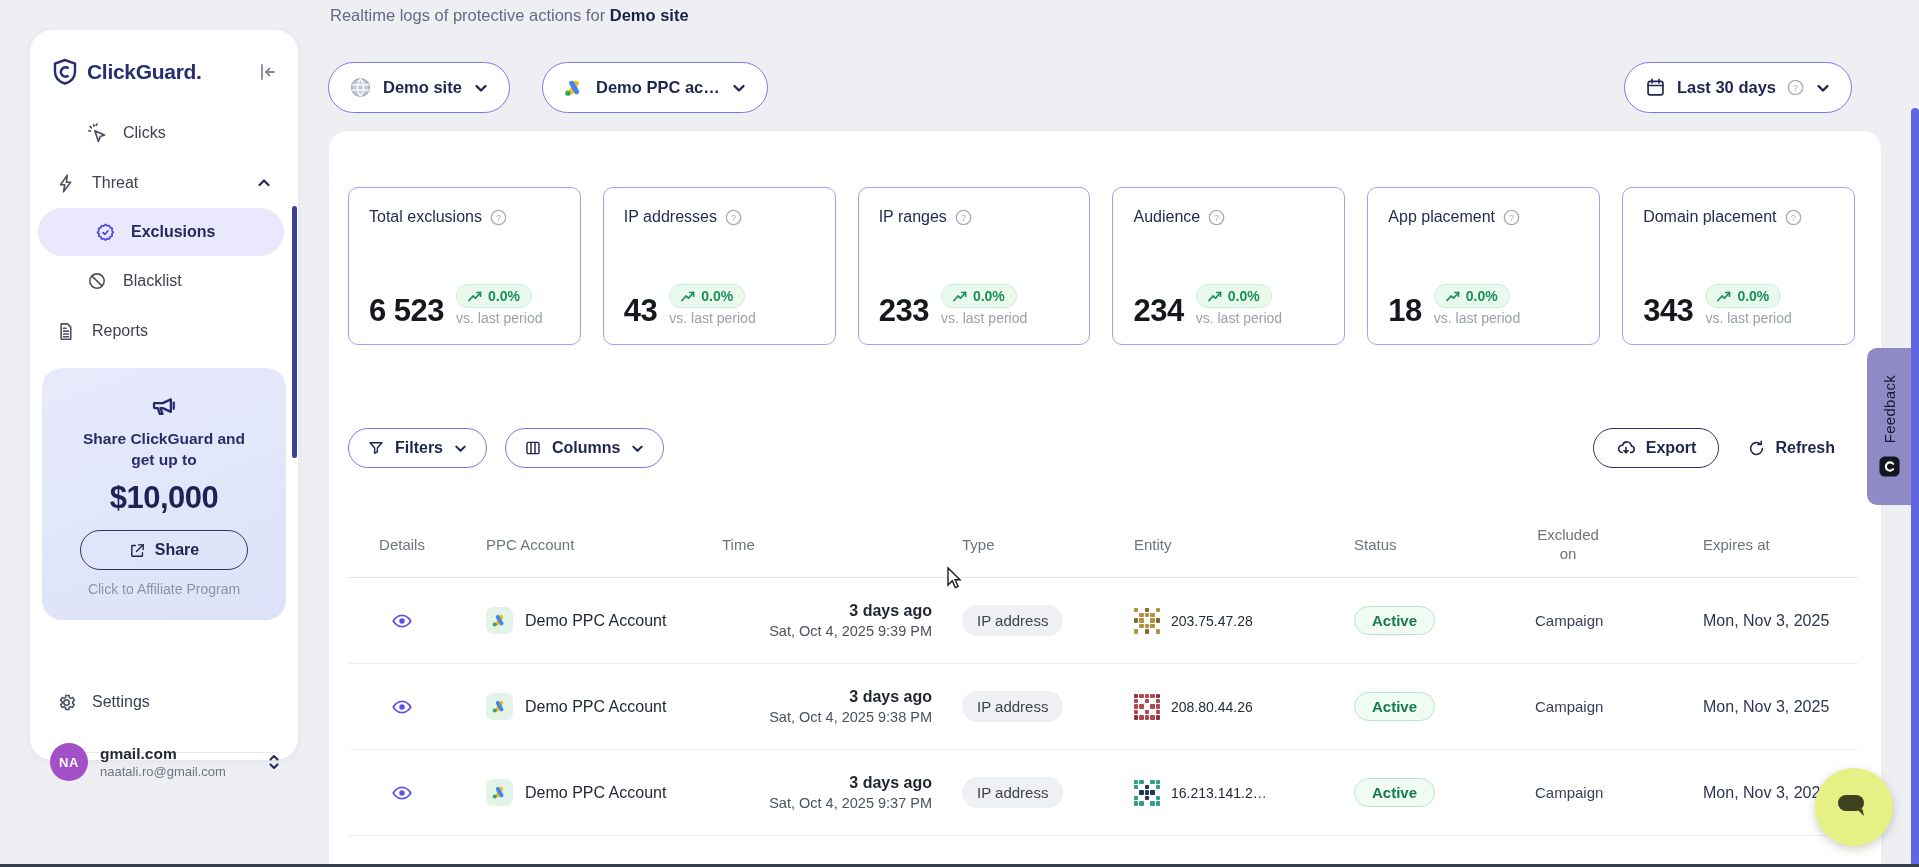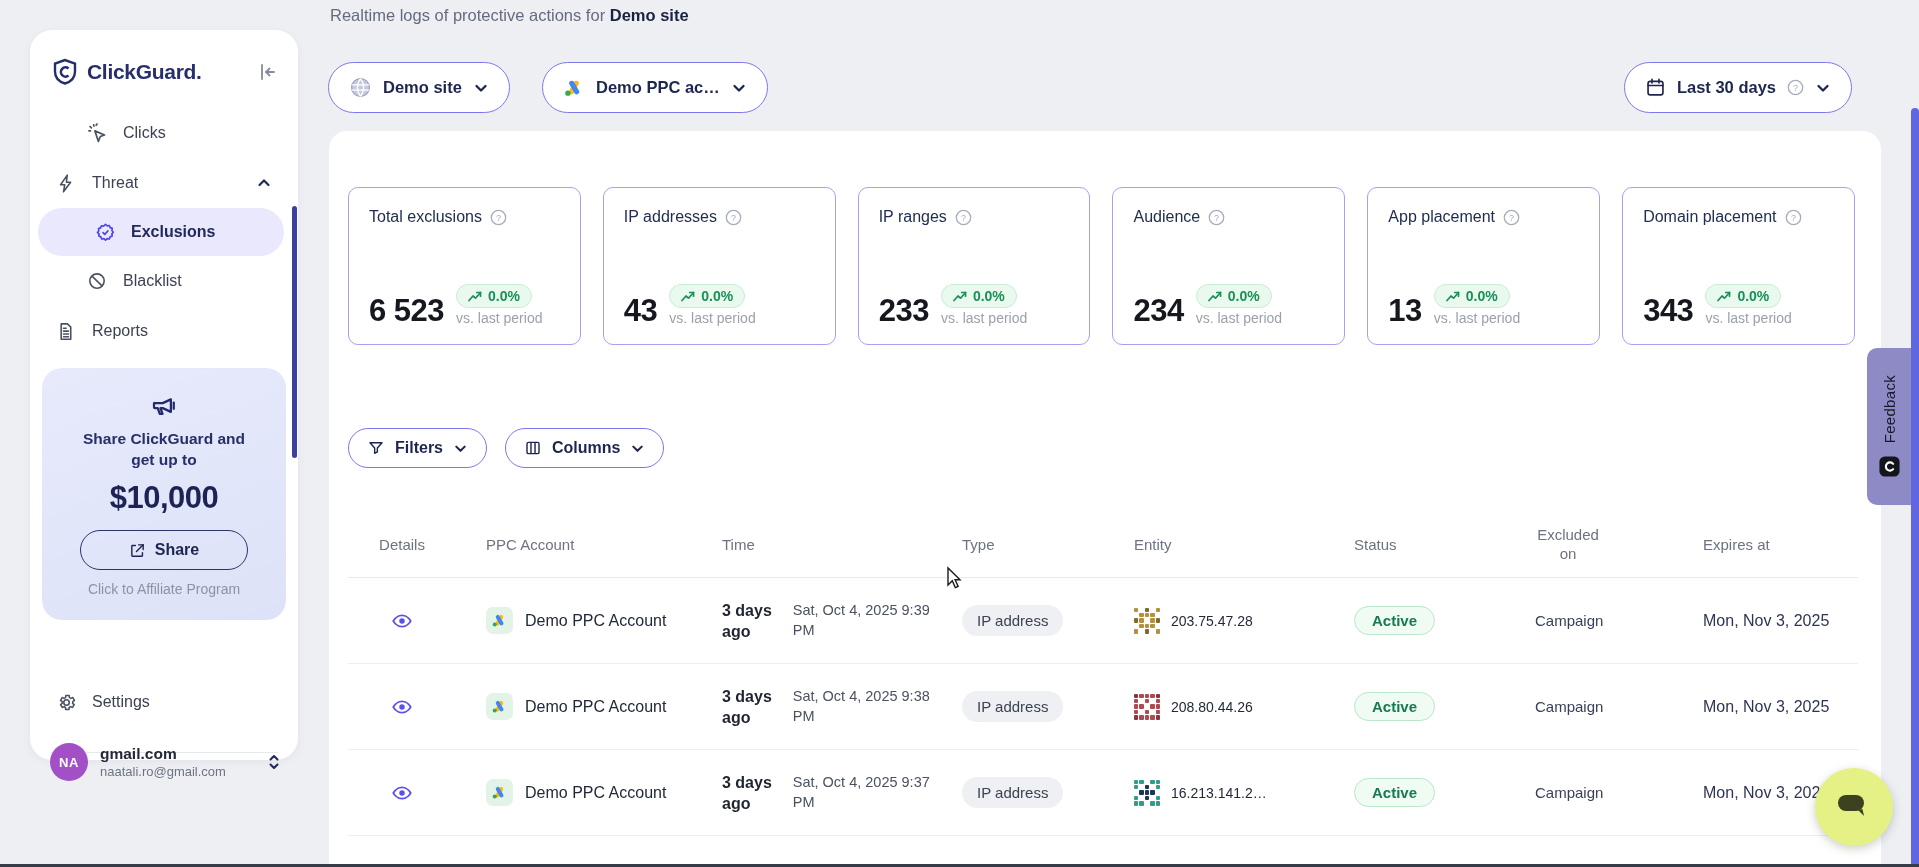--- a/index.html
+++ b/index.html
@@ -89,21 +89,21 @@
   .trow{height:85px;border-bottom:1px solid #eceef1;}
   .cell{display:flex;align-items:center;min-width:0;}
   .c1{justify-content:center;}
   .c2,.c3,.c4,.c5,.c6{padding-left:30px;}
   .c7{justify-content:flex-start;text-align:center;}
   .c8{padding-left:15px;}
   .hdr-wrap{display:inline-block;width:66px;text-align:center;line-height:19px;}
   .eye{cursor:pointer;}
   .ads-badge{flex:none;width:27px;height:27px;border-radius:7px;background:#e3f3e8;display:flex;align-items:center;justify-content:center;margin-right:12px;}
   .acct{font-size:16px;color:#222939;white-space:nowrap;}
-  .timecell{flex-direction:row;align-items:flex-start;justify-content:center;}
+  .timecell{flex-direction:column;align-items:flex-end;justify-content:center;}
   .t1{font-size:16px;font-weight:600;color:#1f2430;line-height:21px;}
   .t2{font-size:14.5px;color:#4a5160;line-height:20px;}
   .type-chip{background:#eef0f3;border-radius:999px;padding:7px 15px;font-size:15px;color:#3c4350;}
   .identicon{width:26px;height:26px;display:grid;grid-template-columns:repeat(5,1fr);grid-auto-rows:1fr;gap:1px;flex:none;margin-right:11px;}
   .identicon i{display:block;border-radius:1px;}
   .entity{font-size:14px;color:#232a39;white-space:nowrap;}
   .status-pill{background:#f0fbf4;border:1px solid #b9e7c9;border-radius:999px;padding:5px 17px;font-size:15px;font-weight:700;color:#177b4d;}
   .excluded{font-size:15px;color:#39415a;}
   .expires{font-size:16px;color:#2d3552;white-space:nowrap;}
 
@@ -407,21 +407,21 @@
       <div class="stat-head">
         <span class="stat-label">App placement</span>
         <span class="help-icon">
             <svg width="17" height="17" viewBox="0 0 18 18">
               <circle cx="9" cy="9" r="7.6" fill="none" stroke="#a7adbb" stroke-width="1.4"></circle>
               <text x="9" y="12.4" text-anchor="middle" font-size="9.5" fill="#a7adbb" font-family="Liberation Sans, sans-serif">?</text>
             </svg>
           </span>
       </div>
       <div class="stat-body">
-        <span class="stat-value">13</span>
+        <span class="stat-value">18</span>
         <span class="stat-trend">
           <span class="trend-pill">
             <svg width="14" height="11" viewBox="0 0 14 11" fill="none" stroke="#1a8f56" stroke-width="1.7" stroke-linecap="round" stroke-linejoin="round">
                 <path d="M1 9.5 5 5l2.5 2.2L12.5 1.5"></path>
                 <path d="M8.8 1.5h3.7v3.7"></path>
               </svg>
             <span>0.0%</span>
           </span>
           <span class="trend-caption">vs. last period</span>
         </span>
@@ -477,20 +477,41 @@
       </span>
       <span>Columns</span>
       <span>
         <svg width="15" height="15" viewBox="0 0 16 16" fill="none" stroke="#1d2650" stroke-width="2.2" stroke-linecap="round" stroke-linejoin="round">
             <path d="M3.5 6 8 10.5 12.5 6"></path>
           </svg>
       </span>
     </button>
   </div>
 
+  <div class="toolbar-right">
+    <button class="export-btn">
+      <span>
+        <svg width="20" height="20" viewBox="0 0 24 24" fill="none" stroke="#1d2650" stroke-width="1.9" stroke-linecap="round" stroke-linejoin="round">
+          <path d="M7.3 17.5a4.4 4.4 0 1 1 .6-8.8 5.4 5.4 0 0 1 10.6 1 3.7 3.7 0 0 1-1 7.6"></path>
+          <path d="M12 11.5v6"></path>
+            <path d="M9.6 15.2 12 17.6l2.4-2.4"></path>
+        </svg>
+      </span>
+      <span>Export</span>
+    </button>
+    <span class="refresh-btn">
+      <span>
+        <svg width="19" height="19" viewBox="0 0 24 24" fill="none" stroke="#1d2650" stroke-width="2" stroke-linecap="round" stroke-linejoin="round">
+          <path d="M19.5 12a7.5 7.5 0 1 1-2.2-5.3"></path>
+            <path d="M18 2.8v4.2h-4.2"></path>
+        </svg>
+      </span>
+      <span>Refresh</span>
+    </span>
+  </div>
 
   <div class="table">
     <div class="thead">
       <div class="cell c1">
           <span>Details</span>
         </div>
       <div class="cell c2">
           <span>PPC Account</span>
         </div>
       <div class="cell c3">

